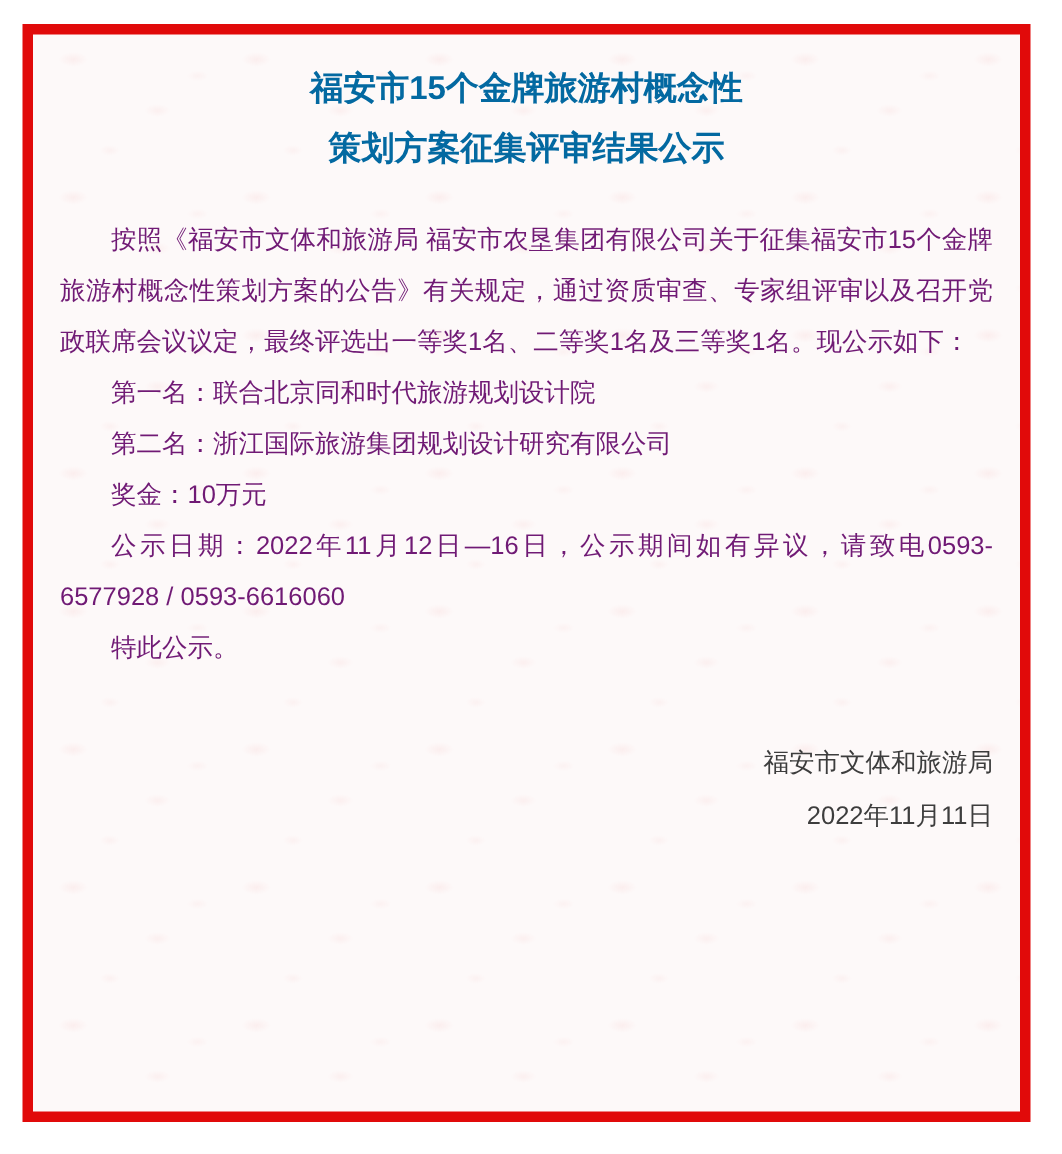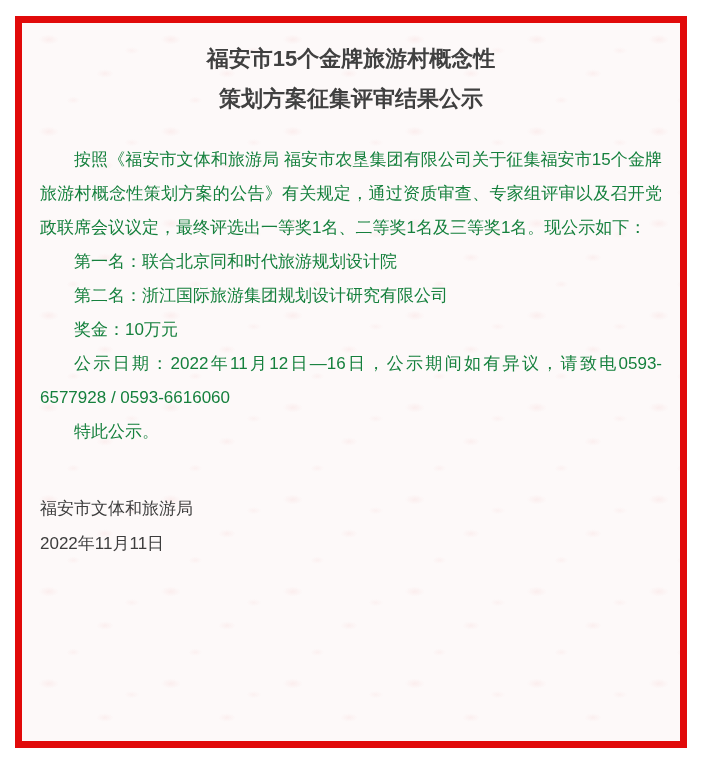--- a/index.html
+++ b/index.html
@@ -44,33 +44,33 @@
     padding: 8px 18px 20px 18px;
     box-sizing: border-box;
     height: 100%;
   }
   .doc-title {
     margin: 8px 0 24px 0;
     text-align: center;
     font-size: 22px;
     line-height: 40px;
     font-weight: bold;
-    color: #404040;
+    color: #0369a1;
   }
   .para {
     margin: 0;
     font-size: 17px;
     line-height: 34px;
-    color: #15803d;
+    color: #701a75;
     text-indent: 2em;
     text-align: justify;
   }
   .signature {
     margin-top: 42px;
-    text-align: left;
+    text-align: right;
     font-size: 17px;
     line-height: 35px;
     color: #3d3d3d;
   }
   .signature p {
     margin: 0;
   }
 </style>
 </head>
 <body>

